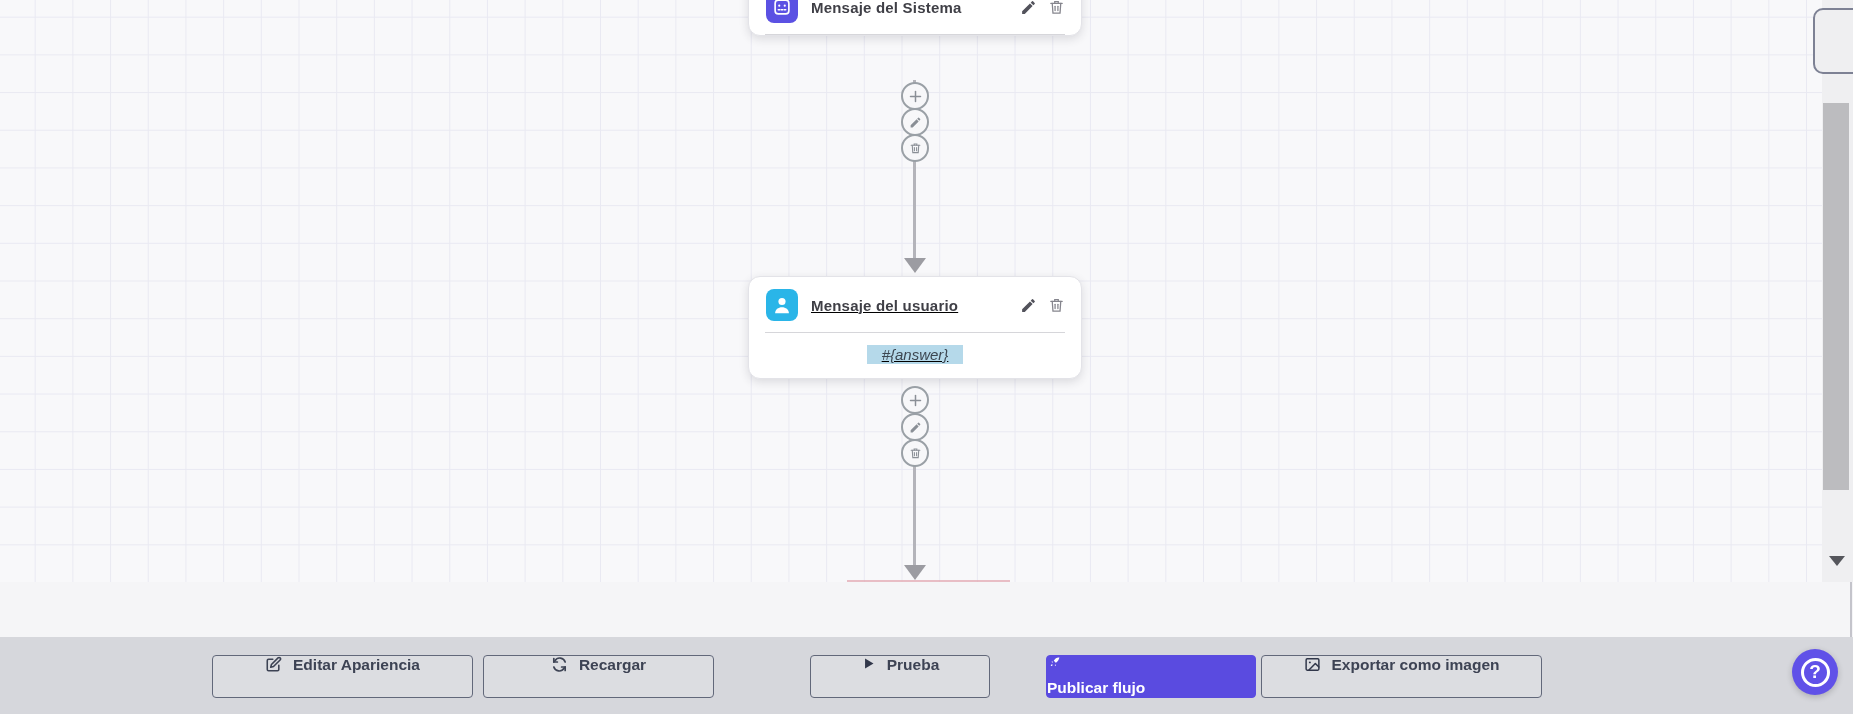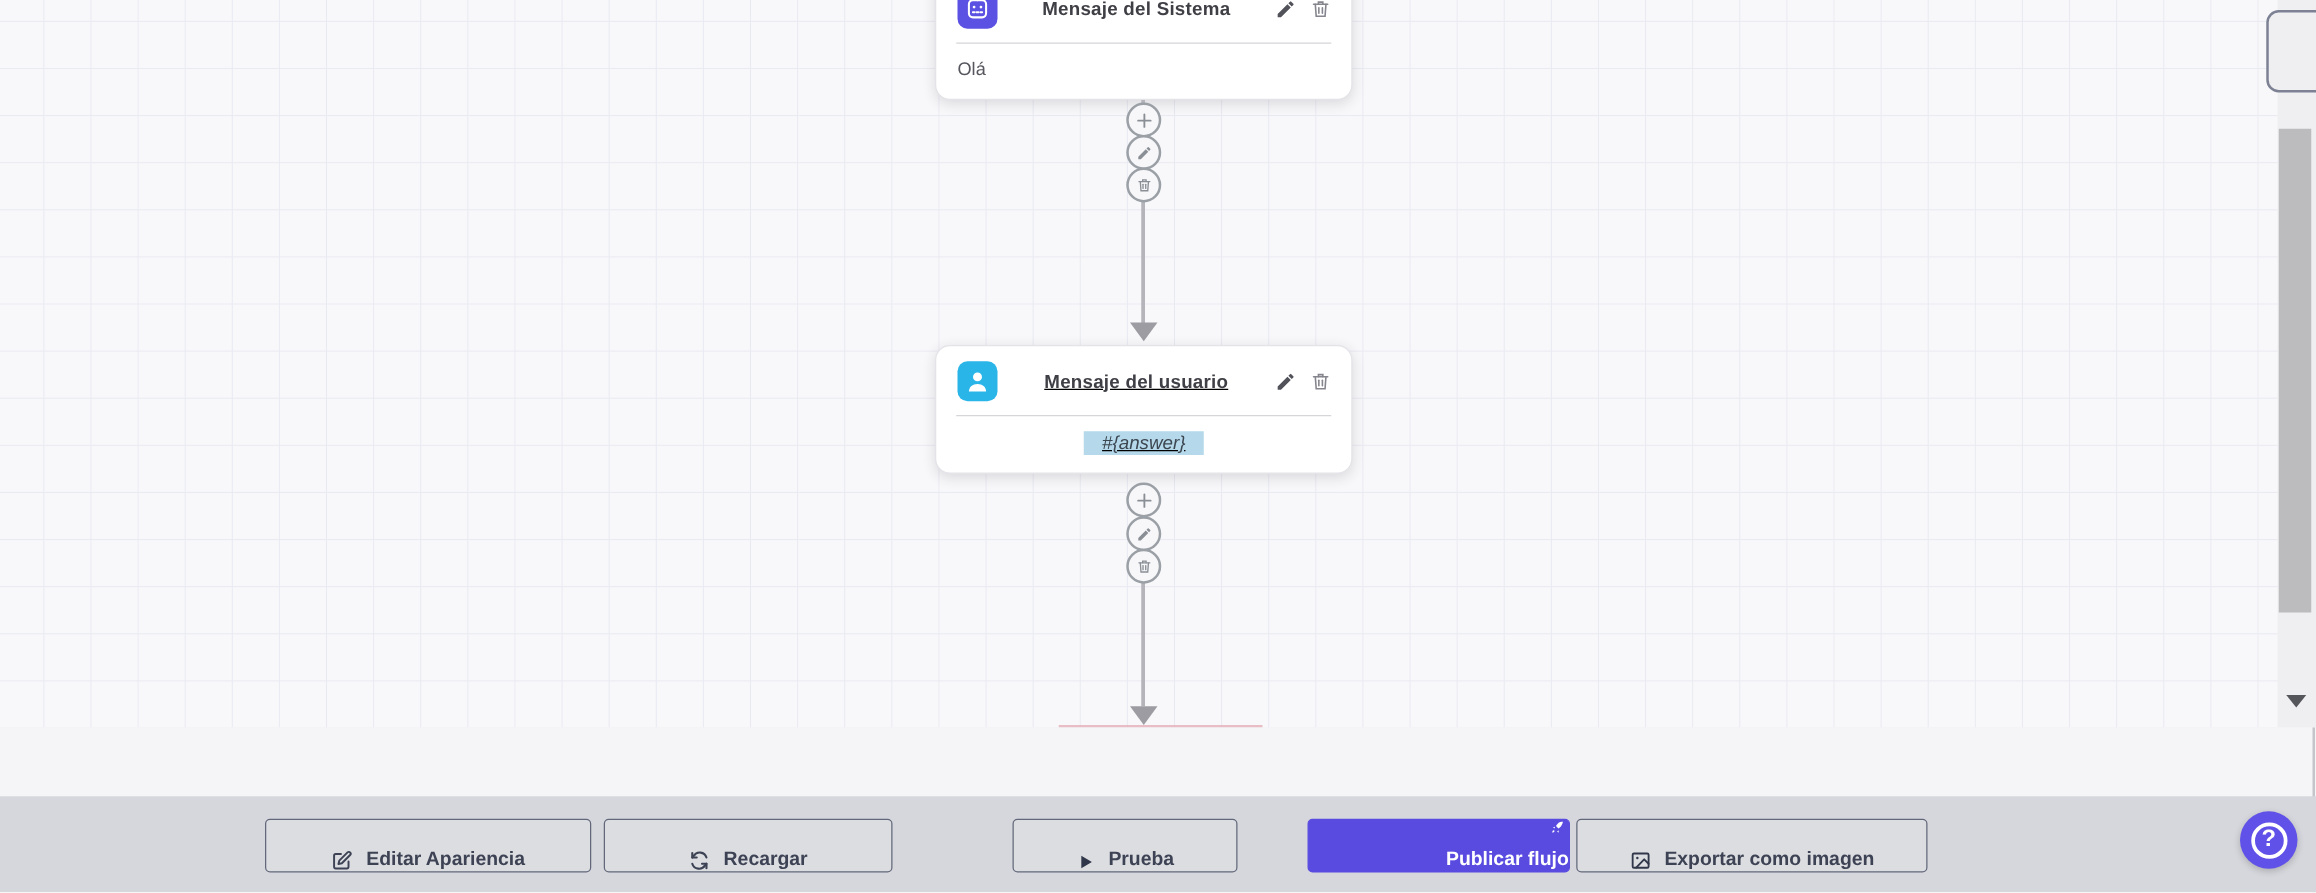--- a/index.html
+++ b/index.html
@@ -19,21 +19,21 @@
 
   
   .node-card {
     position:absolute; width:334px; background:#ffffff;
     border:1px solid #e3e3e8; border-radius:12px;
     box-shadow:0 3px 10px rgba(40,40,60,.14);
   }
   .node-header { display:flex; align-items:center; gap:13px; padding:12px 16px 11px 17px; }
   .node-icon { width:32px; height:32px; border-radius:8px; flex:0 0 32px;
     display:flex; align-items:center; justify-content:center; }
-  .node-title { flex:1; font-size:15px; font-weight:700; color:#3f3f46; letter-spacing:.2px;text-align:center; }
+  .node-title { flex:1; font-size:15px; font-weight:700; color:#3f3f46; letter-spacing:.2px; }
   .node-actions { display:flex; align-items:center; gap:11px; }
   .node-actions svg { display:block; cursor:pointer; }
   .node-divider { border-top:1.5px solid #d6d6da; margin:0 16px; }
   .node-body { padding:13px 17px 15px 17px; font-size:14.5px; color:#56565e; }
   .node-body.centered { text-align:center; }
   .var-chip { font-style:italic; background:#b5d9ea; color:#3c4650; font-size:15px; padding:1px 15px; }
 
   
   .conn-line { position:absolute; width:3px; background:#b4b4ba; left:913px; }
   .arrow-head { position:absolute; left:904px; width:0; height:0;
@@ -53,21 +53,21 @@
   .scroll-down { position:absolute; left:1829px; top:556px; width:0; height:0;
     border-left:8px solid transparent; border-right:8px solid transparent;
     border-top:10px solid #55565c; }
   .corner-box { position:absolute; left:1813px; top:8px; width:56px; height:66px;
     border:2px solid #7d8194; border-radius:10px; background:#efeff1; }
   .right-edge { position:absolute; left:1850px; top:582px; width:2px; height:132px; background:#c4c4cb; }
 
   
   .lower-panel { position:absolute; left:0; top:582px; width:1853px; height:55px; background:#f5f5f7; }
   .toolbar { position:absolute; left:0; top:637px; width:1853px; height:77px; background:#d6d7dc; }
-  .tb-btn { position:absolute; top:18px; height:43px; display:flex; align-items:flex-end;
+  .tb-btn { position:absolute; top:18px; height:43px; display:flex; align-items:flex-start;
     justify-content:center; gap:11px; background:#dcdde1; border:1px solid #62687a;
     border-radius:4px; font-family:"Liberation Sans", sans-serif; font-size:15.5px;
     font-weight:700; color:#3d4354; cursor:pointer; }
   .tb-btn svg { display:block; }
   .tb-btn.primary { background:#5a4be0; border:1px solid #5a4be0; color:#ffffff;flex-direction:column; }
 
   .help-fab { position:absolute; left:1792px; top:649px; width:46px; height:46px;
     border-radius:50%; background:#6051e8; display:flex; align-items:center;
     justify-content:center; cursor:pointer; box-shadow:0 2px 6px rgba(0,0,0,.2); }
   .help-q { width:29px; height:29px; border:3px solid #ffffff; border-radius:50%;
@@ -102,21 +102,20 @@
           <svg width="17" height="18" viewBox="0 0 24 24" fill="none" stroke="#85858d" stroke-width="1.8" stroke-linecap="round">
             <path d="M4 7h16"></path>
               <path d="M9.5 7V4.5h5V7"></path>
               <path d="M6 7l1 13.5h10L18 7"></path>
             <line x1="10" y1="11" x2="10" y2="17"></line>
               <line x1="14" y1="11" x2="14" y2="17"></line>
           </svg>
         </div>
       </div>
       <div class="node-divider"></div>
-      <div class="node-body">Olá</div>
     </div>
 
     <div class="conn-line" style="top:80px; height:180px;"></div>
     <div class="arrow-head" style="top:258px;"></div>
     <div class="conn-btn" style="top:82px;">
       <svg width="15" height="15" viewBox="0 0 24 24" fill="none" stroke="#8a8f96" stroke-width="2.4" stroke-linecap="round">
           <line x1="12" y1="4" x2="12" y2="20"></line>
           <line x1="4" y1="12" x2="20" y2="12"></line>
         </svg>
     </div>

